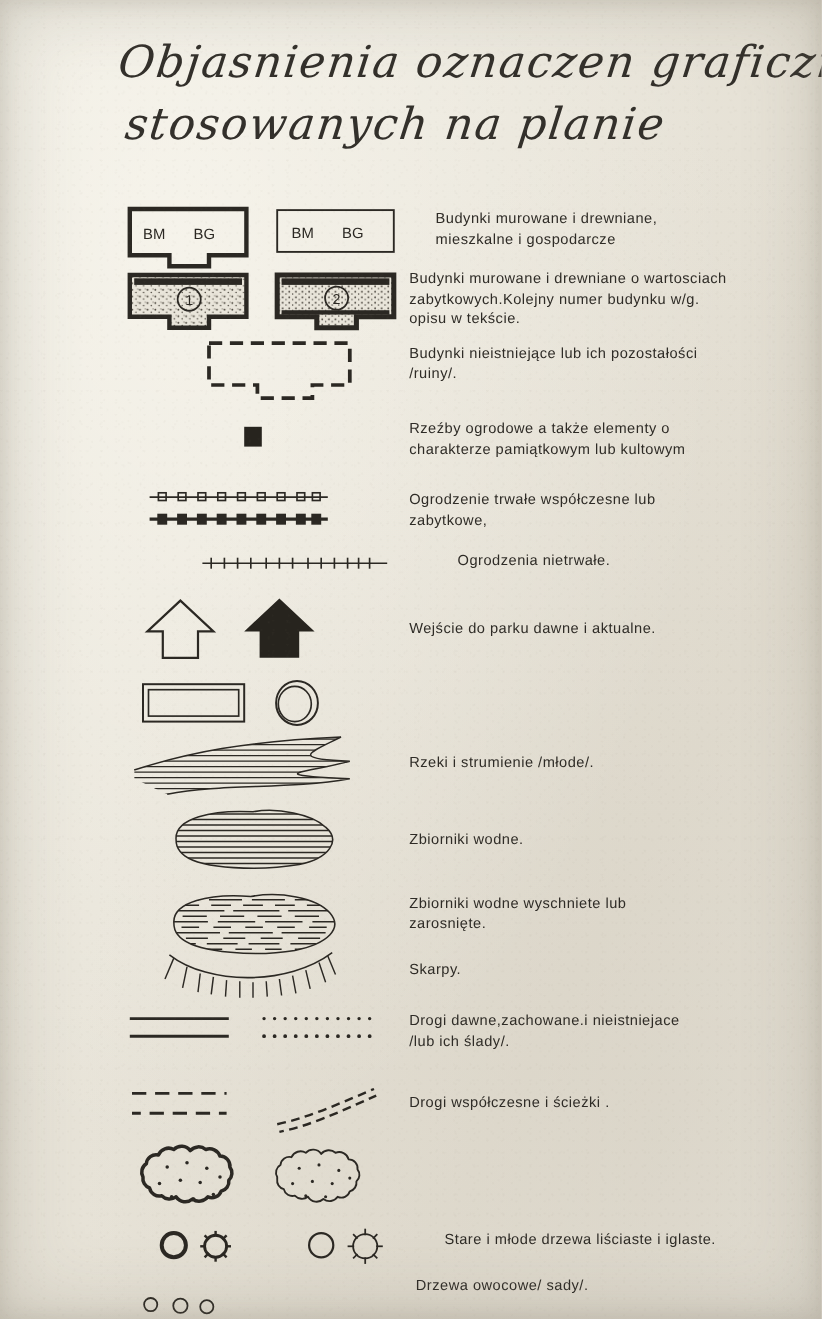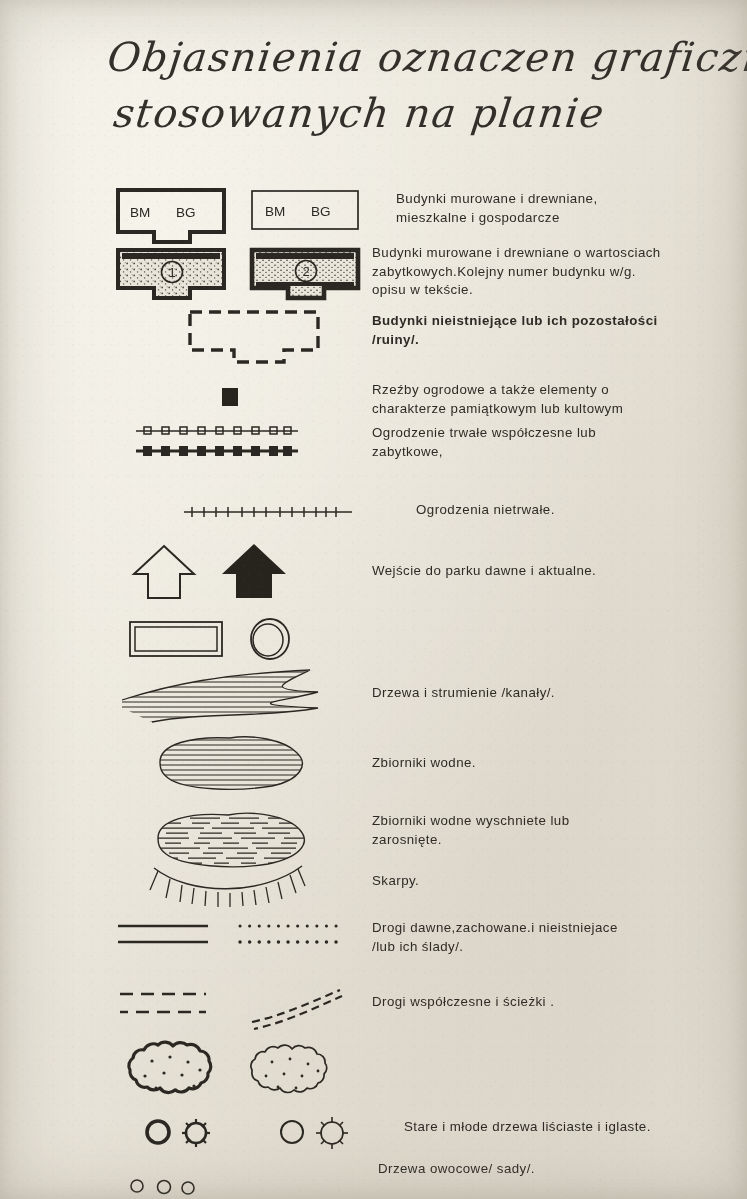--- a/index.html
+++ b/index.html
@@ -163,35 +163,35 @@
 zabytkowych.Kolejny numer budynku w/g.
 opisu w tekście.</div>
   </div>
 
   <div class="row" style="top:306px;height:64px;">
     <div class="sym-area">
       <svg width="252" height="64" viewBox="0 0 252 64">
         <path class="s-stroke" stroke-width="3.4" stroke-dasharray="12 7" d="M78,6 H206 V44 H172 V56 H122 V44 H78 Z"></path>
       </svg>
     </div>
-    <div class="desc" style="top:6px;font-weight:bold;">Budynki nieistniejące lub ich pozostałości
+    <div class="desc" style="top:6px;">Budynki nieistniejące lub ich pozostałości
 /ruiny/.</div>
   </div>
 
   <div class="row" style="top:380px;height:44px;">
     <div class="sym-area">
       <svg width="252" height="44" viewBox="0 0 252 44">
         <rect class="s-fill textured" x="110" y="8" width="16" height="18"></rect>
       </svg>
     </div>
     <div class="desc" style="top:1px;">Rzeźby ogrodowe a także elementy o
 charakterze pamiątkowym lub kultowym</div>
   </div>
 
-  <div class="row" style="top:420px;height:52px;">
+  <div class="row" style="top:441px;height:52px;">
     <div class="sym-area">
       <svg width="252" height="52" viewBox="0 0 252 52">
         <g>
           <line class="s-stroke" stroke-width="1.6" x1="24" y1="11" x2="186" y2="11"></line>
           <g fill="none" stroke="#2b2823" stroke-width="1.5">
             <rect x="32" y="7" width="7" height="7"></rect>
               <rect x="50" y="7" width="7" height="7"></rect>
             <rect x="68" y="7" width="7" height="7"></rect>
               <rect x="86" y="7" width="7" height="7"></rect>
             <rect x="104" y="7" width="7" height="7"></rect>
@@ -294,21 +294,21 @@
               <line x1="0" y1="39" x2="252" y2="39"></line>
             <line x1="0" y1="44" x2="252" y2="44"></line>
               <line x1="0" y1="49" x2="252" y2="49"></line>
             <line x1="0" y1="54" x2="252" y2="54"></line>
           </g>
         </g>
         <path class="s-stroke" stroke-width="1.3" d="M10,32 C60,16 110,6 198,2 C170,16 150,22 206,24
                  C170,34 120,36 206,40 C150,50 90,44 40,54"></path>
       </svg>
     </div>
-    <div class="desc" style="top:16px;">Drzewa i strumienie /kanały/.</div>
+    <div class="desc" style="top:16px;">Rzeki i strumienie /młode/.</div>
   </div>
 
   <div class="row" style="top:732px;height:62px;">
     <div class="sym-area">
       <svg width="252" height="62" viewBox="0 0 252 62">
         <defs>
           <clipPath id="clip-blob1">
             <path d="M48,30 C48,12 80,4 118,6 C140,2 172,8 184,20
                      C198,32 188,48 160,54 C124,60 72,58 56,46 C48,40 48,34 48,30 Z"></path>
           </clipPath>

